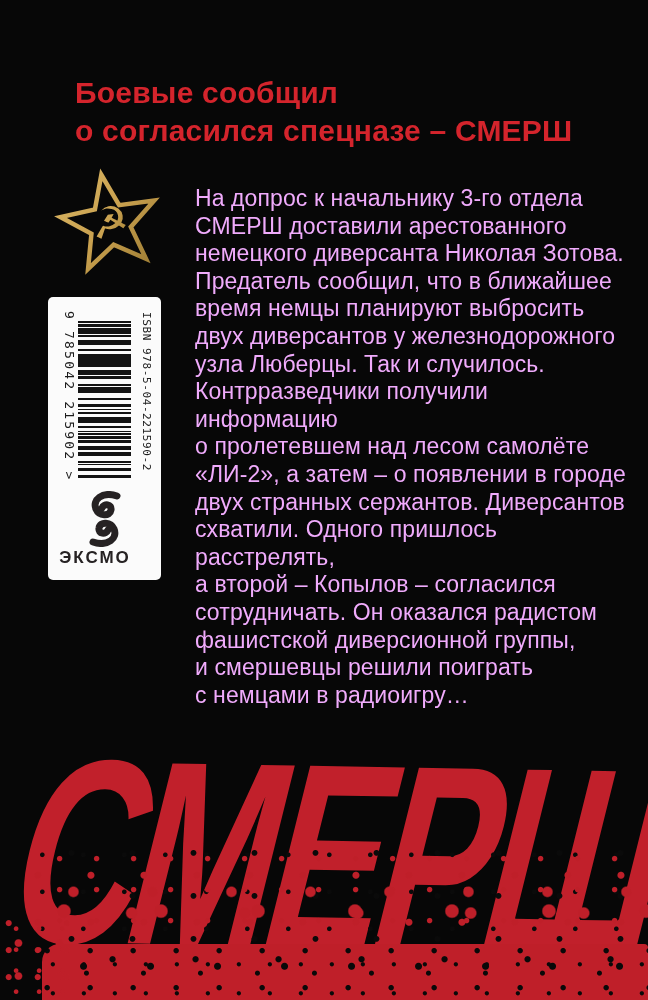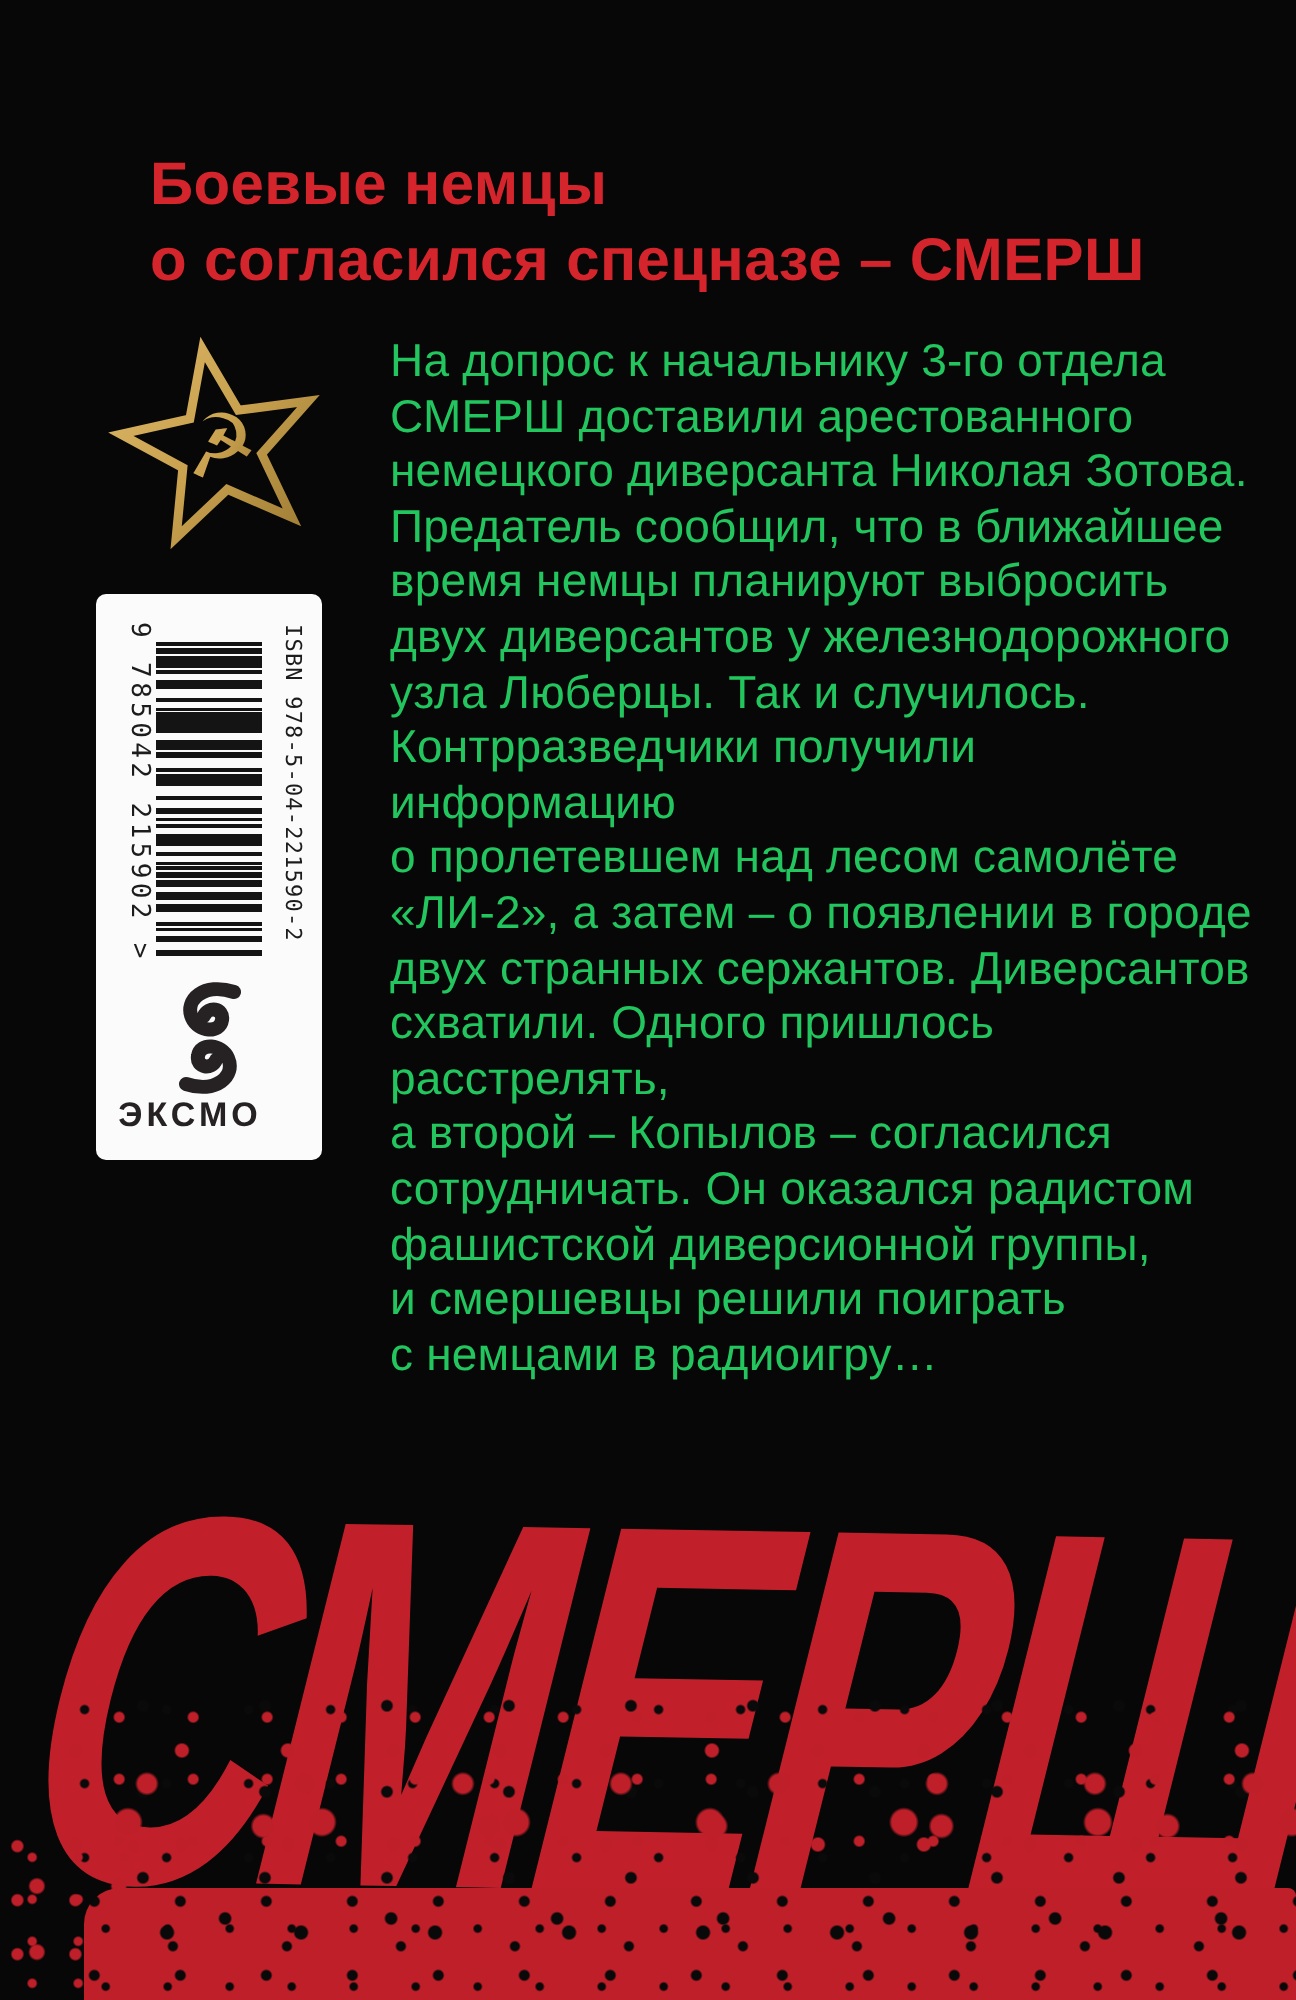--- a/index.html
+++ b/index.html
@@ -41,22 +41,22 @@
     font-family:"DejaVu Sans Mono",monospace;font-size:11px;
     letter-spacing:.6px;color:#1c1c1c;white-space:nowrap;
   }
   .eksmo-swirl{position:absolute;left:36px;top:194px;}
   .eksmo-text{
     position:absolute;left:0;top:251px;width:94px;text-align:center;
     font-weight:bold;font-size:17px;letter-spacing:2px;color:#262223;
   }
   
   .annotation{
-    position:absolute;left:195px;top:167px;width:440px;
-    color:#22c55e;font-size:23px;line-height:27.6px;
+    position:absolute;left:195px;top:185px;width:440px;
+    color:#f0abfc;font-size:23px;line-height:27.6px;
     white-space:pre-line;letter-spacing:.1px;
   }
   
   .big-title{
     position:absolute;left:55px;top:720px;
     color:#c1202b;font-weight:bold;font-size:175px;line-height:175px;
     letter-spacing:-8px;white-space:nowrap;
     transform:rotate(1deg) skewX(-13deg) scaleY(1.5);
     transform-origin:0 0;
   }
@@ -94,21 +94,21 @@
       radial-gradient(circle at 45% 85%,#bf1f29 0 3.2px,transparent 4.4px);
     background-size:29px 27px,23px 21px,41px 33px;
   }
 </style>
 </head>
 <body>
 
 <div class="cover">
 
   <div class="series-header">
-    <div>Боевые немцы</div>
+    <div>Боевые сообщил</div>
     <div>о согласился спецназе – СМЕРШ</div>
   </div>
 
   <div class="star-wrap">
     <svg width="124" height="116" viewBox="0 0 124 116">
       <defs>
         <linearGradient id="goldg" x1="0" y1="0" x2="1" y2="1">
           <stop offset="0" stop-color="#d9b564"></stop>
           <stop offset="0.5" stop-color="#c9a14f"></stop>
           <stop offset="1" stop-color="#9d7c33"></stop>

